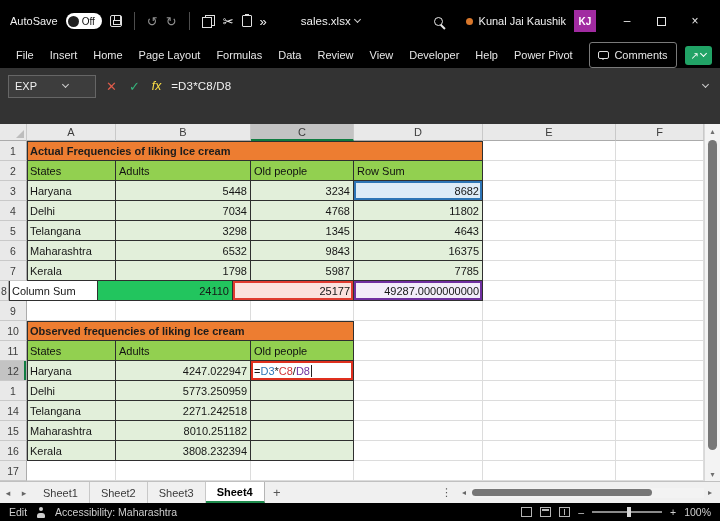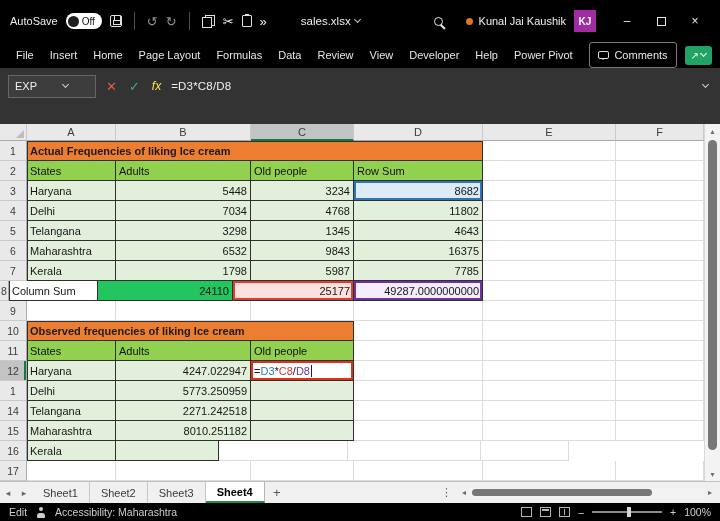--- a/index.html
+++ b/index.html
@@ -346,20 +346,21 @@
           <div class="cell lg tb tbl" style="width: 89px; flex: 0 0 auto;">Maharashtra</div>
           <div class="cell lg num tb" style="width: 135px; flex: 0 0 auto;">8010.251182</div>
           <div class="cell lg tb" style="width: 103px; flex: 0 0 auto;"></div>
           <div class="cell" style="width: 129px; flex: 0 0 auto;"></div>
           <div class="cell" style="width: 133px; flex: 0 0 auto;"></div>
           <div class="cell" style="width: 88px; flex: 0 0 auto;"></div>
         </div>
         <div class="grid-row">
           <div class="rowhead">16</div>
           <div class="cell lg tb tbl" style="width: 89px; flex: 0 0 auto;">Kerala</div>
+          <div class="cell lg num tb" style="width: 135px; flex: 0 0 auto;">3808.232394</div>
           <div class="cell lg tb" style="width: 103px; flex: 0 0 auto;"></div>
           <div class="cell" style="width: 129px; flex: 0 0 auto;"></div>
           <div class="cell" style="width: 133px; flex: 0 0 auto;"></div>
           <div class="cell" style="width: 88px; flex: 0 0 auto;"></div>
         </div>
         <div class="grid-row">
           <div class="rowhead">17</div>
           <div class="cell" style="width: 89px; flex: 0 0 auto;"></div>
           <div class="cell" style="width: 135px; flex: 0 0 auto;"></div>
           <div class="cell" style="width: 103px; flex: 0 0 auto;"></div>

